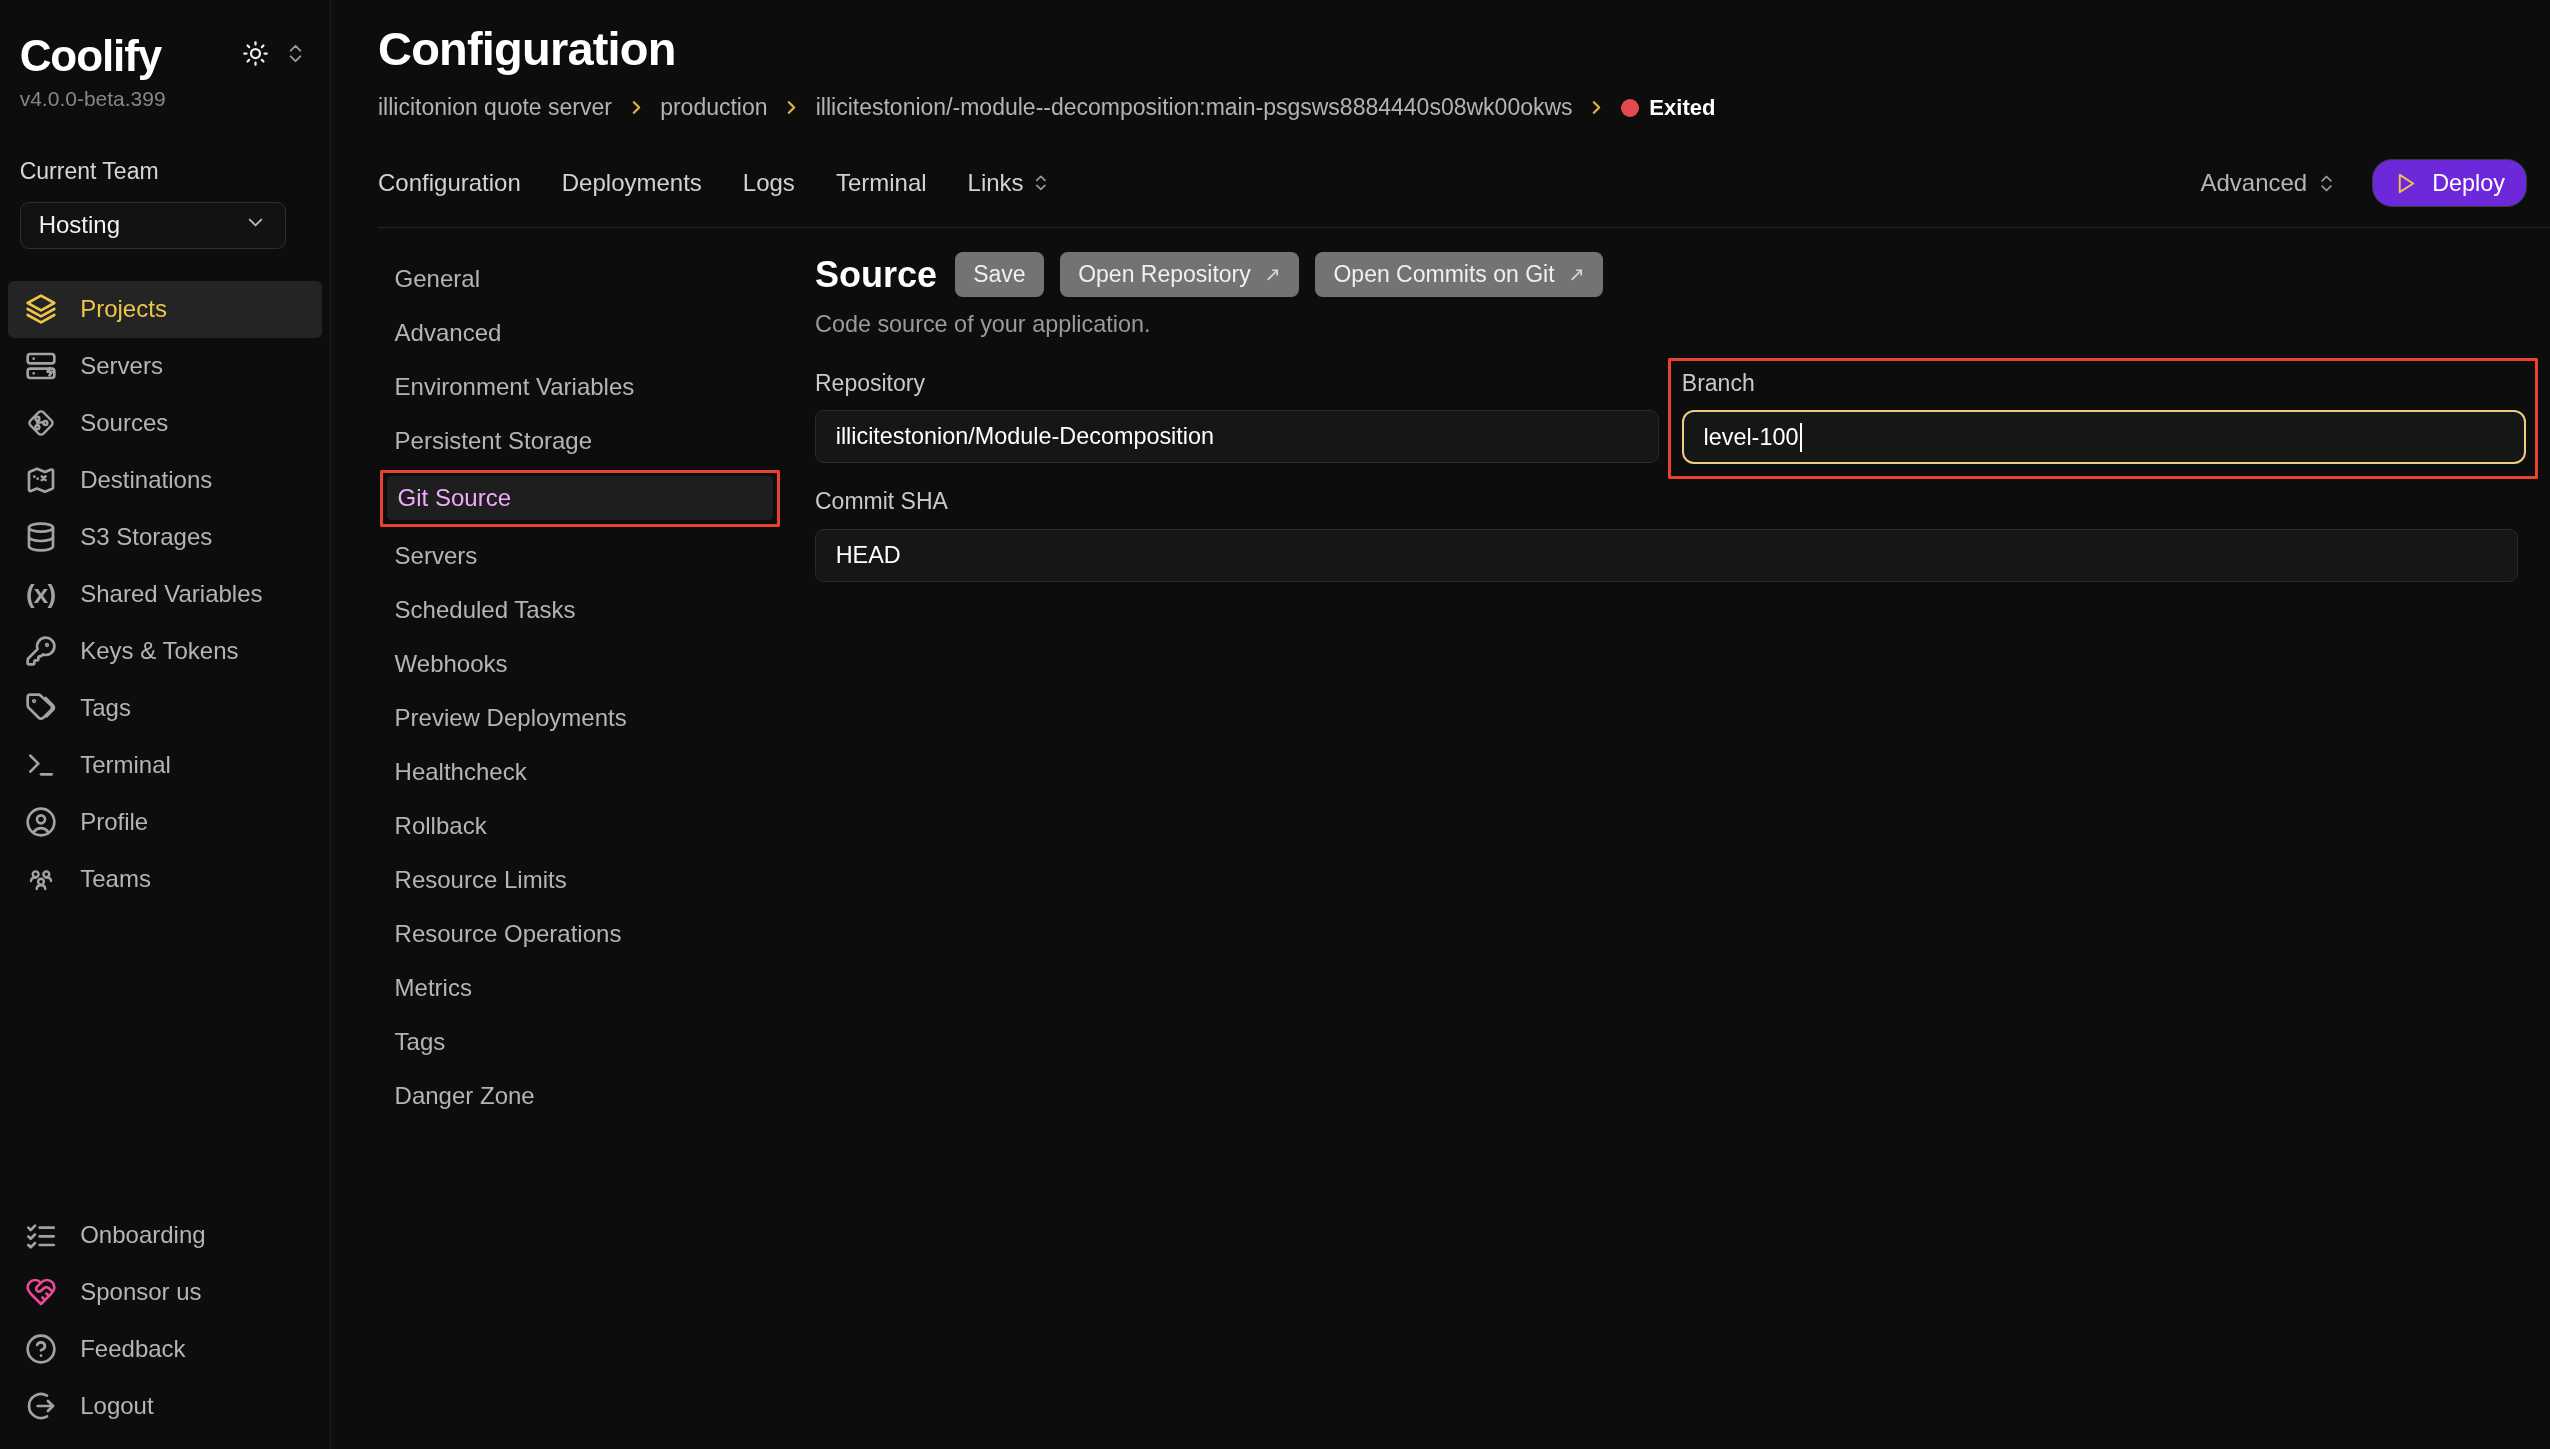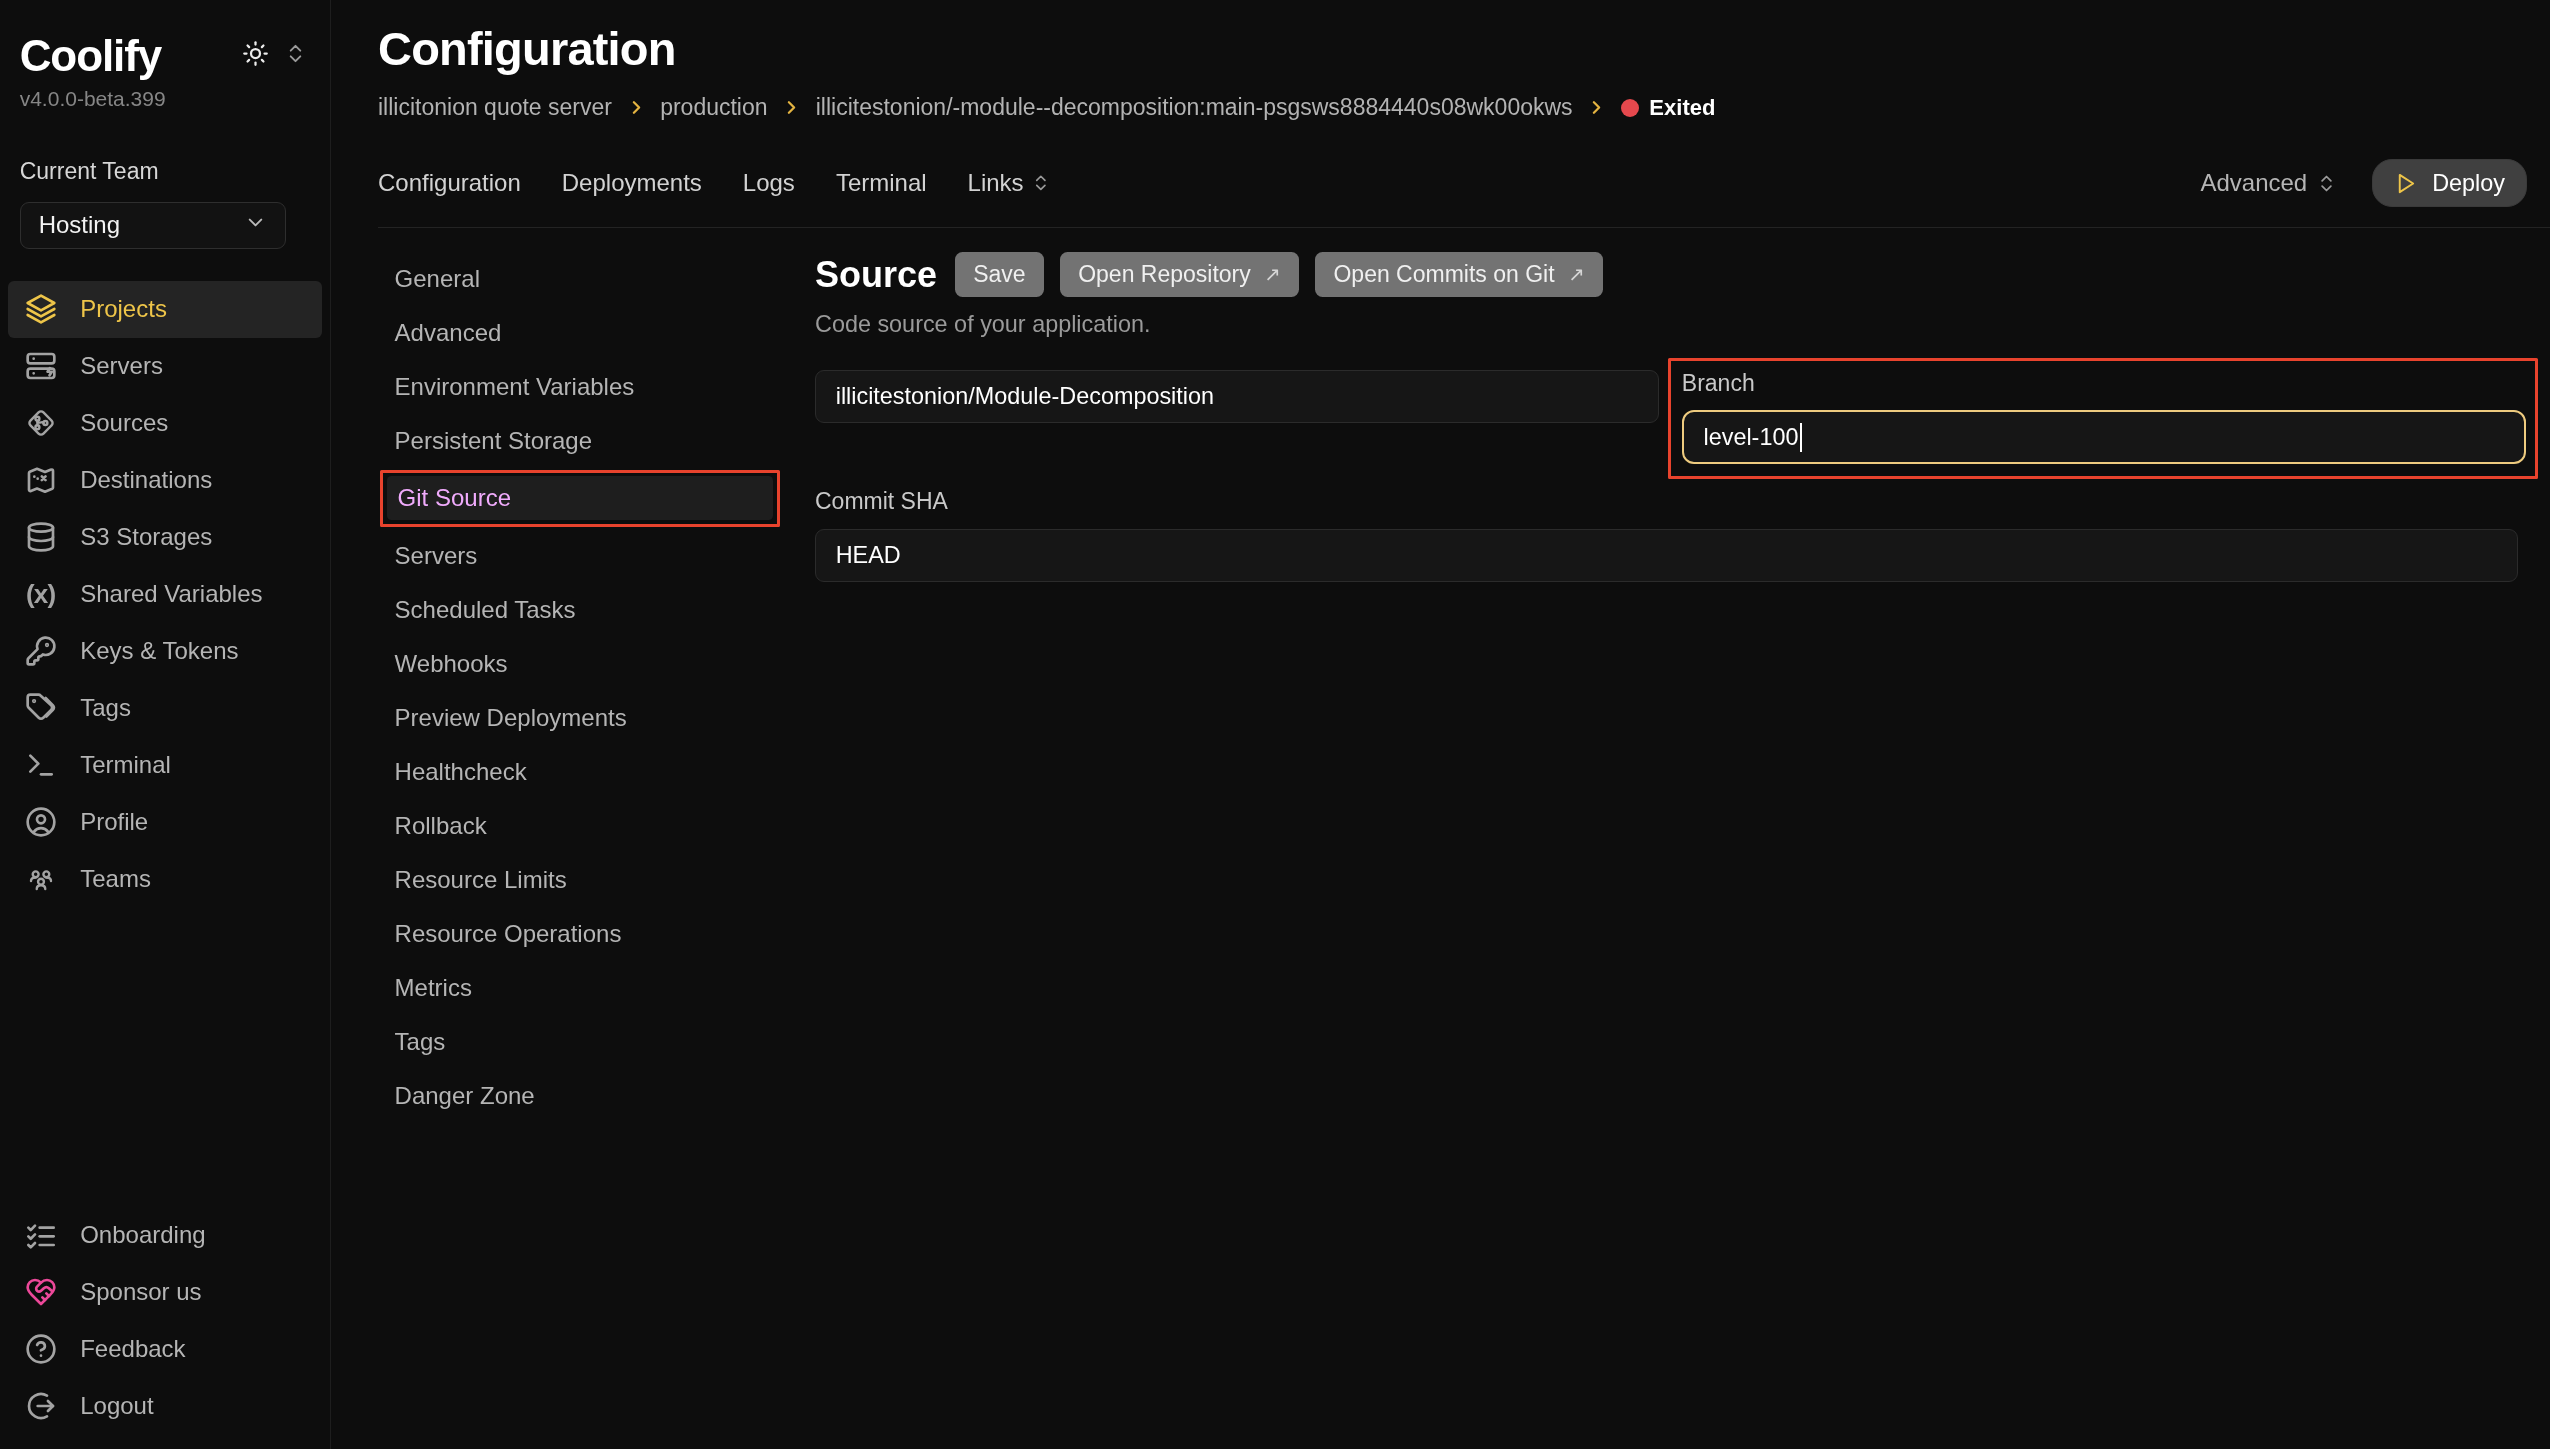--- a/index.html
+++ b/index.html
@@ -66,21 +66,21 @@
   .status-text { color: #ffffff; font-weight: 700; font-size: 22px; }
 
   .tabs-row { display: flex; align-items: center; margin-top: 38px; padding-right: 23px; }
   .tabs { display: flex; gap: 41px; font-size: 24px; color: #d2d2d2; }
   .tab { display: flex; align-items: center; gap: 7.6px; cursor: pointer; white-space: nowrap; }
   .tab svg, .advanced svg { color: #9a9a9a; }
   .tabs-right { margin-left: auto; display: flex; align-items: center; gap: 35px; }
   .advanced { display: flex; align-items: center; gap: 9px; color: #b5b5b5; font-size: 24px; cursor: pointer; }
   .deploy-btn {
     display: flex; align-items: center; gap: 15px;
-    background: #404040; border: 1.5px solid #3a3a3a; border-radius: 20px;
+    background: #6d28d9; border: 1.5px solid #3a3a3a; border-radius: 20px;
     height: 48px; padding: 0 21px; font-size: 23.4px; color: #fff; cursor: pointer;
   }
   .deploy-btn svg { color: #eec549; }
   .hdivider { height: 1.5px; background: #232323; margin-top: 19.7px; }
 
   .content { display: flex; margin-top: 24px; }
   .subnav { width: 408px; flex: none; display: flex; flex-direction: column; }
   .subnav-item {
     height: 54px; display: flex; align-items: center;
     padding-left: 16.6px; font-size: 24px; color: #b5b5b5; cursor: pointer; white-space: nowrap;
@@ -488,20 +488,21 @@
           <button class="btn">
             <span>Open Commits on Git</span>
             <span class="ext-arrow">↗</span>
           </button>
         </div>
         <div class="desc">Code source of your application.</div>
 
         <div class="fields">
           <div class="fields-row">
             <div class="field">
+              <div class="field-label">Repository</div>
               <div class="tinput">
                 <span>illicitestonion/Module-Decomposition</span>
               </div>
             </div>
             <div class="branch-redbox">
               <div class="field-label">Branch</div>
               <div class="tinput focused">
                 <span>level-100</span>
                 <span class="caret"></span>
               </div>

